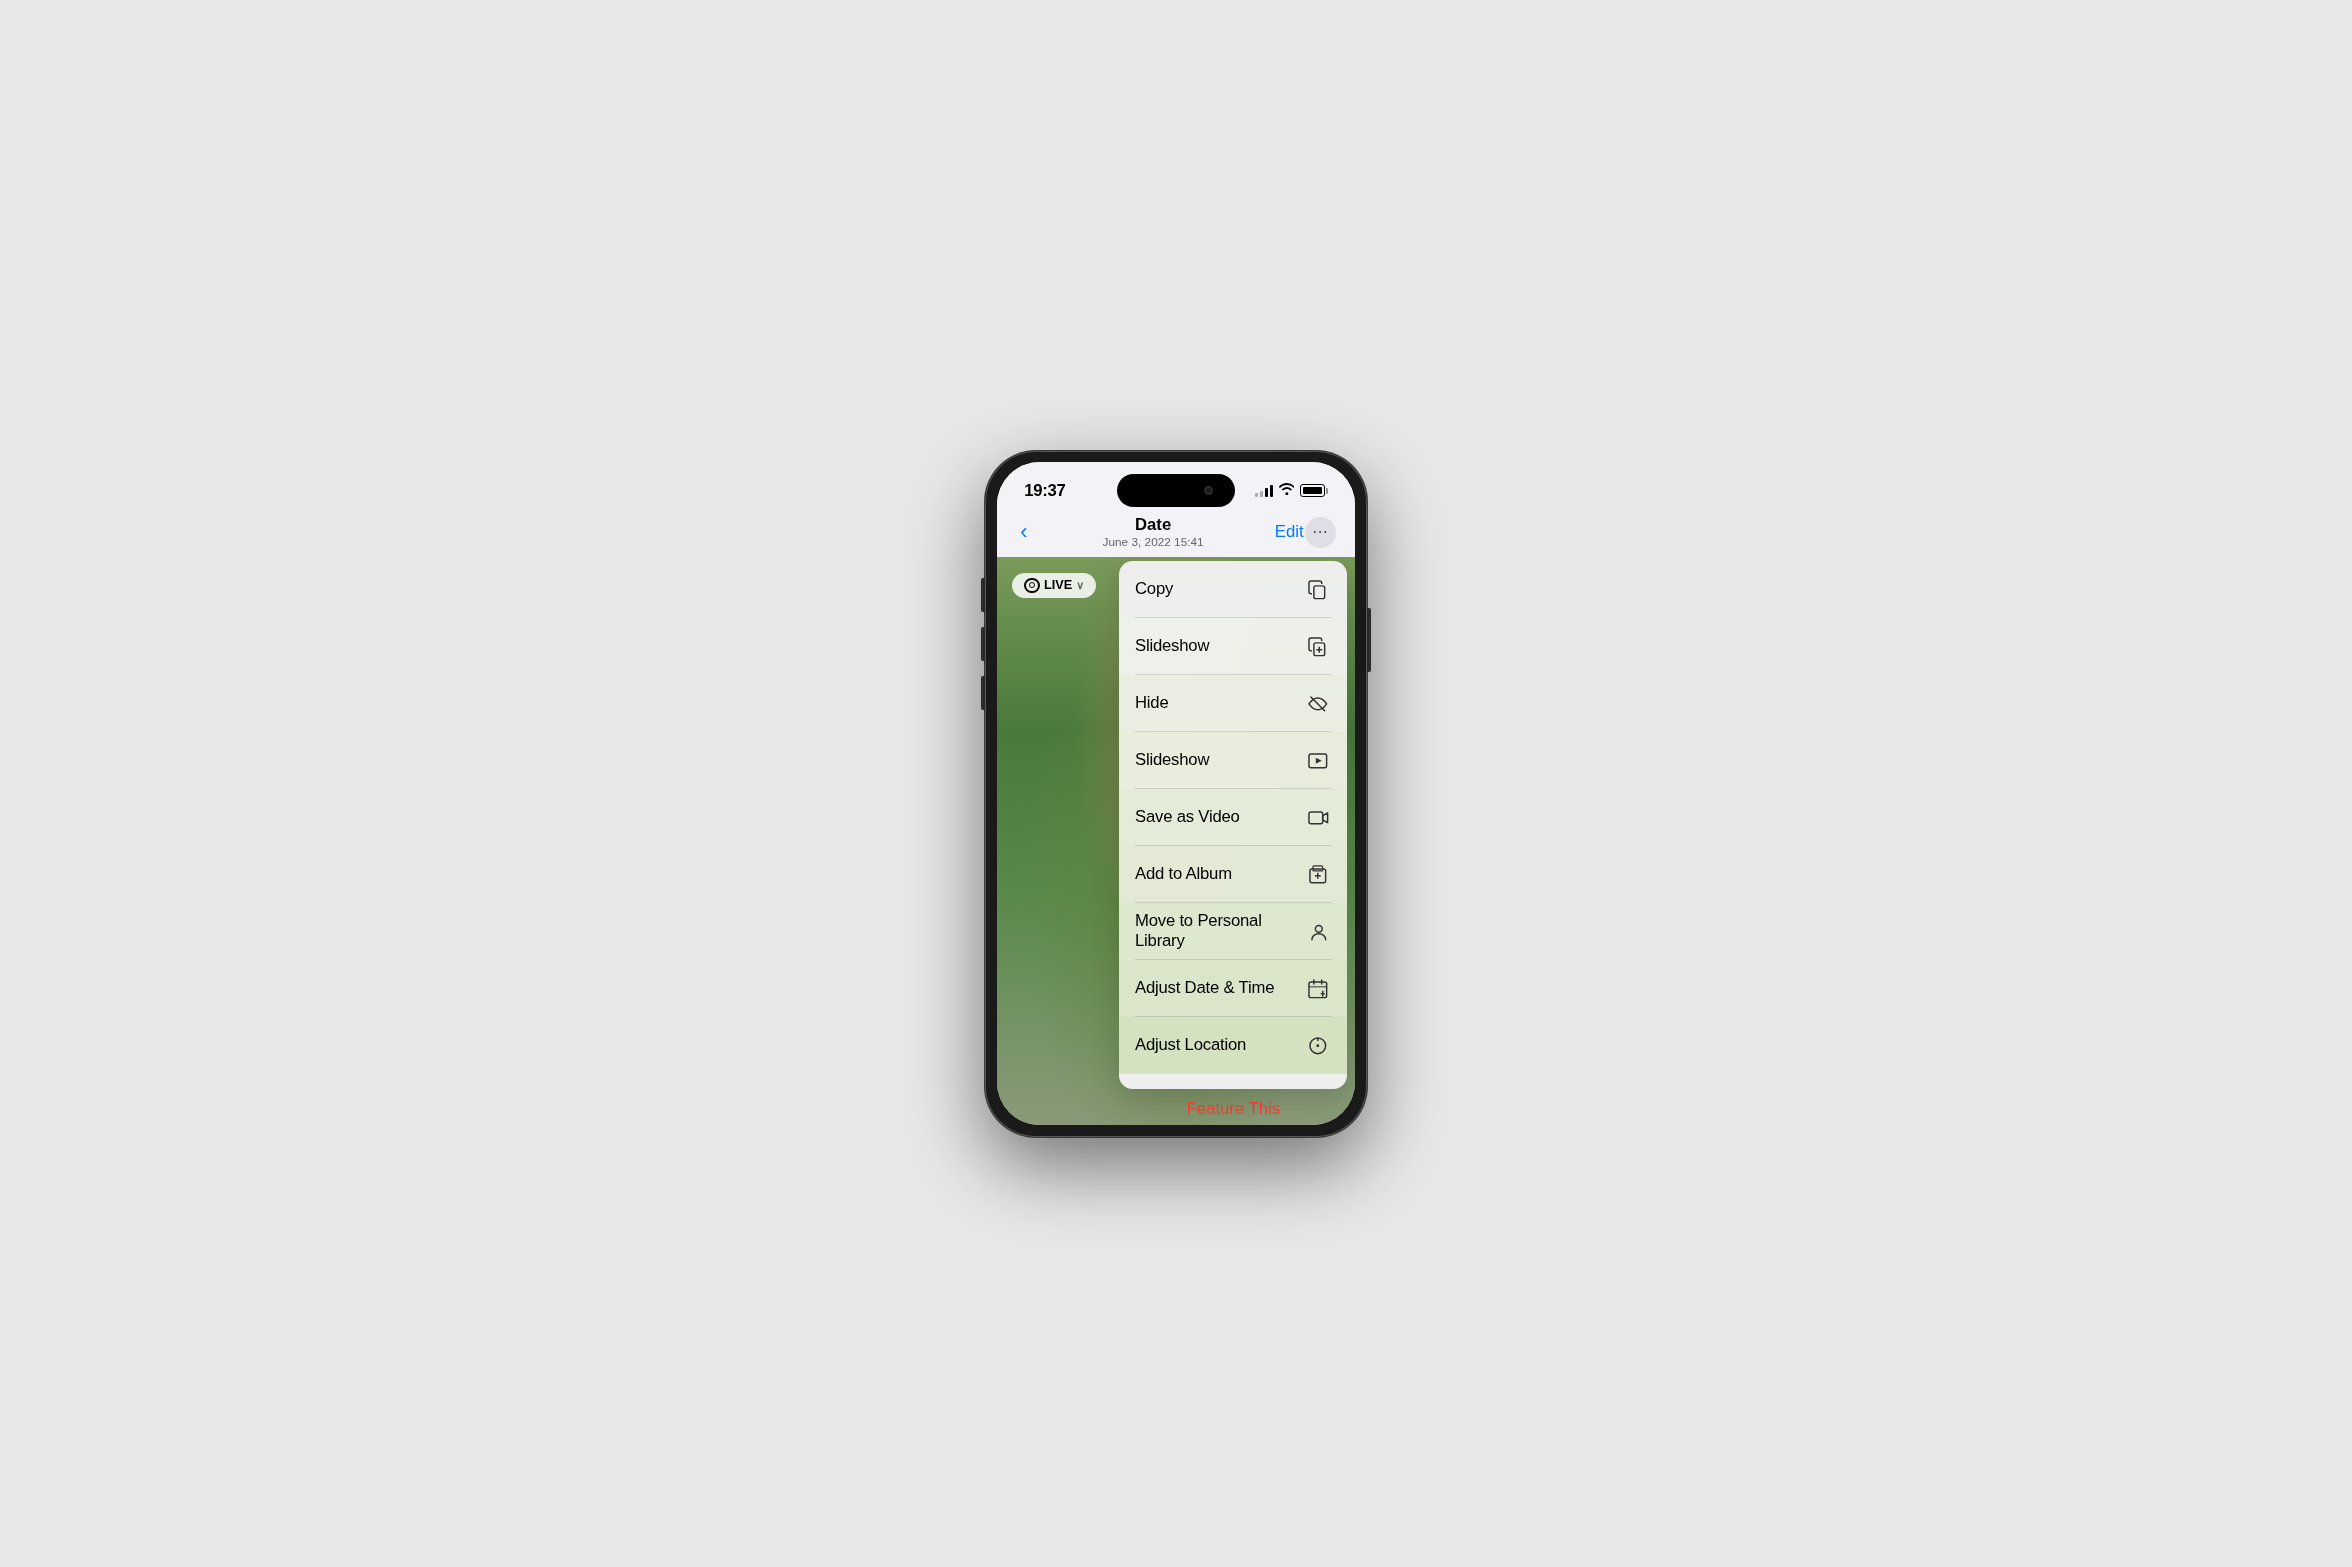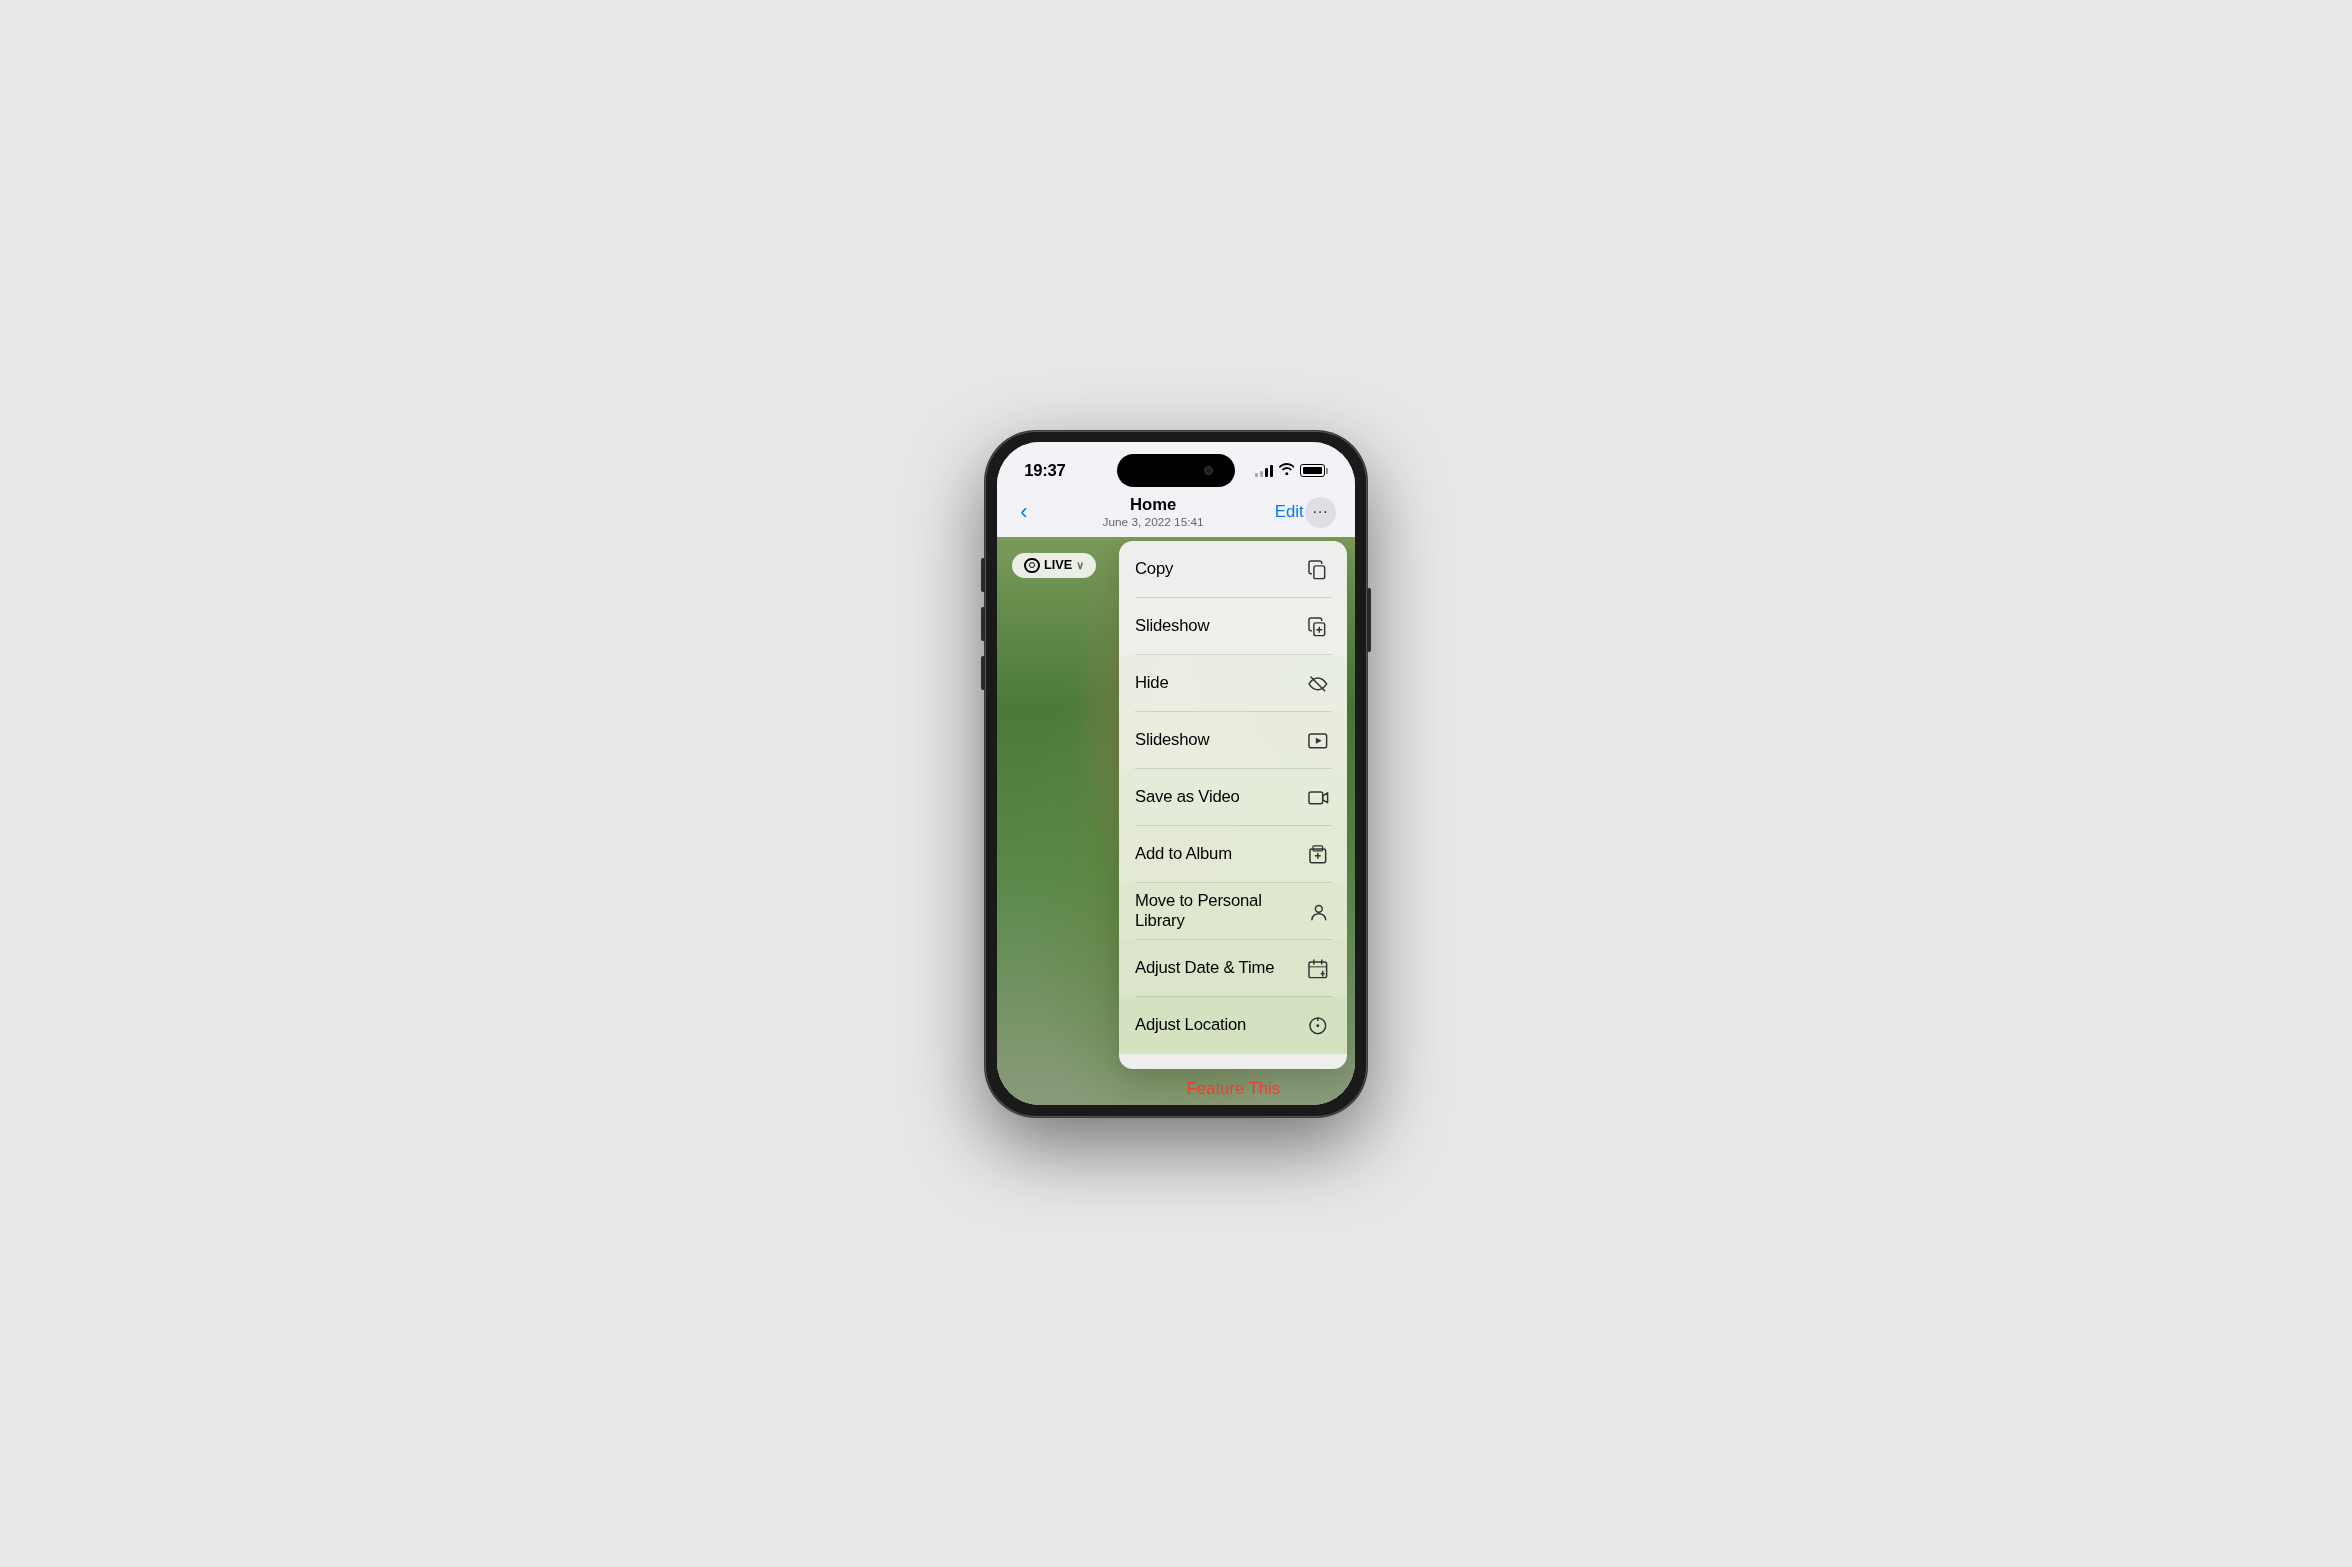--- a/index.html
+++ b/index.html
@@ -9,21 +9,21 @@
       align-items: center;
       justify-content: center;
       min-height: 100vh;
       font-family: -apple-system, BlinkMacSystemFont, 'SF Pro Display', 'Helvetica Neue', sans-serif;
     }
 
     .scene {
       width: 529px;
       height: 706px;
       display: flex;
-      align-items: flex-start;
+      align-items: flex-end;
       justify-content: center;
     }
 
     .phone {
       width: 382px;
       height: 686px;
       background: #1a1a1a;
       border-radius: 51px;
       padding: 11.8px;
       box-shadow:
@@ -409,21 +409,21 @@
               <div class="battery-fill"></div>
             </div>
             <div class="battery-tip"></div>
           </div>
         </div>
       </div>
 
       <div class="nav-bar">
         <span class="nav-back">‹</span>
         <div class="nav-center">
-          <div class="nav-title">Home</div>
+          <div class="nav-title">Date</div>
           <div class="nav-subtitle">June 3, 2022  15:41</div>
         </div>
         <div class="nav-actions">
           <span class="nav-edit">Edit</span>
           <div class="nav-more">
             <span>···</span>
           </div>
         </div>
       </div>
 

